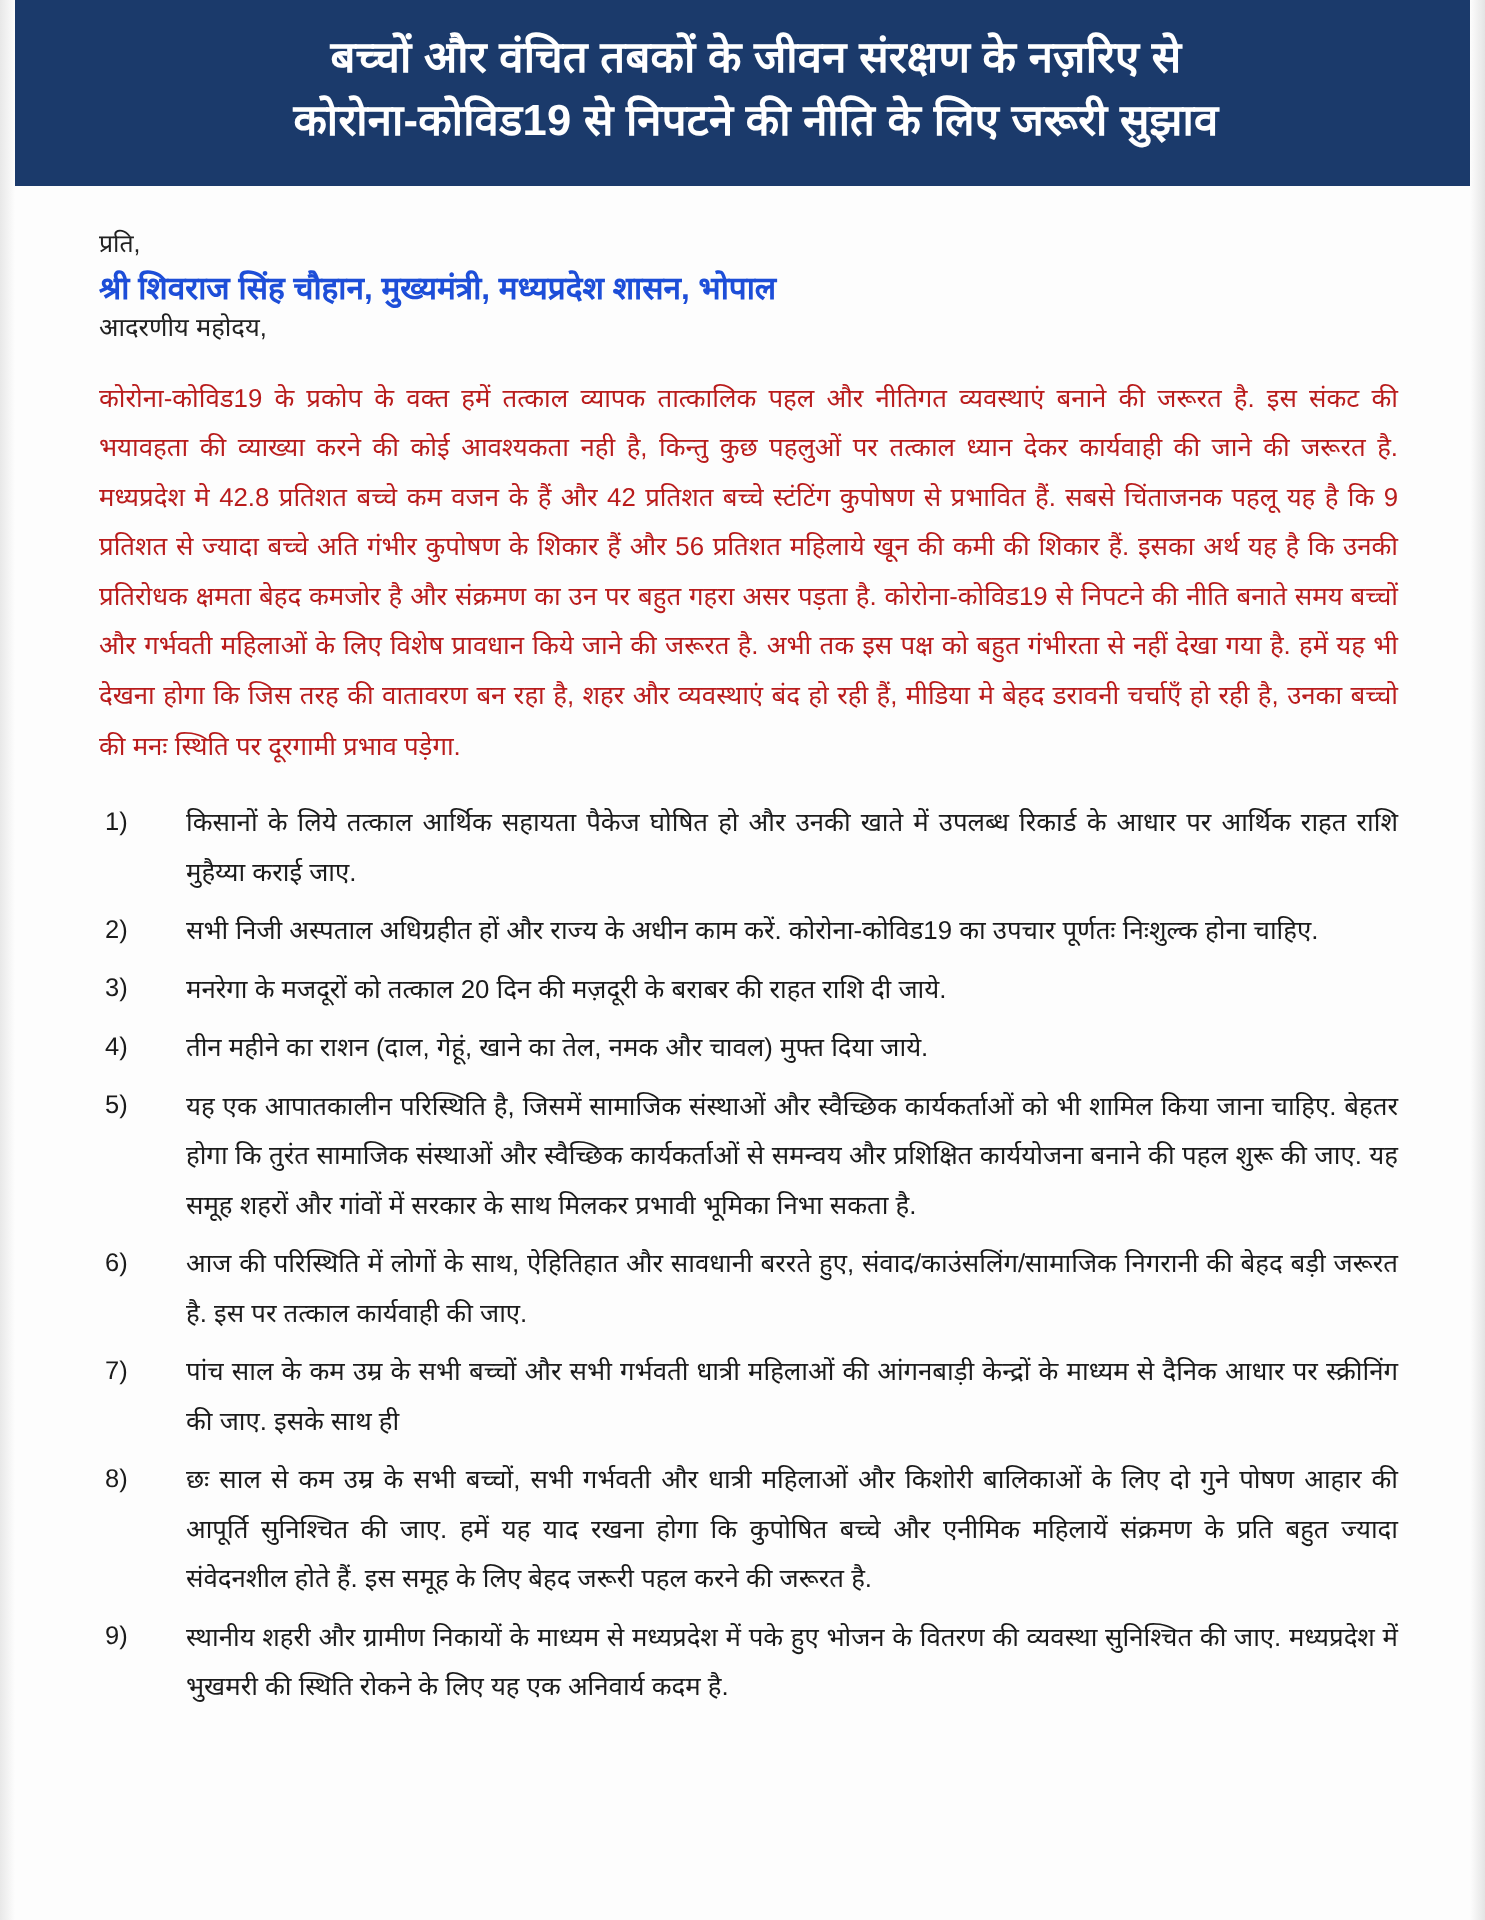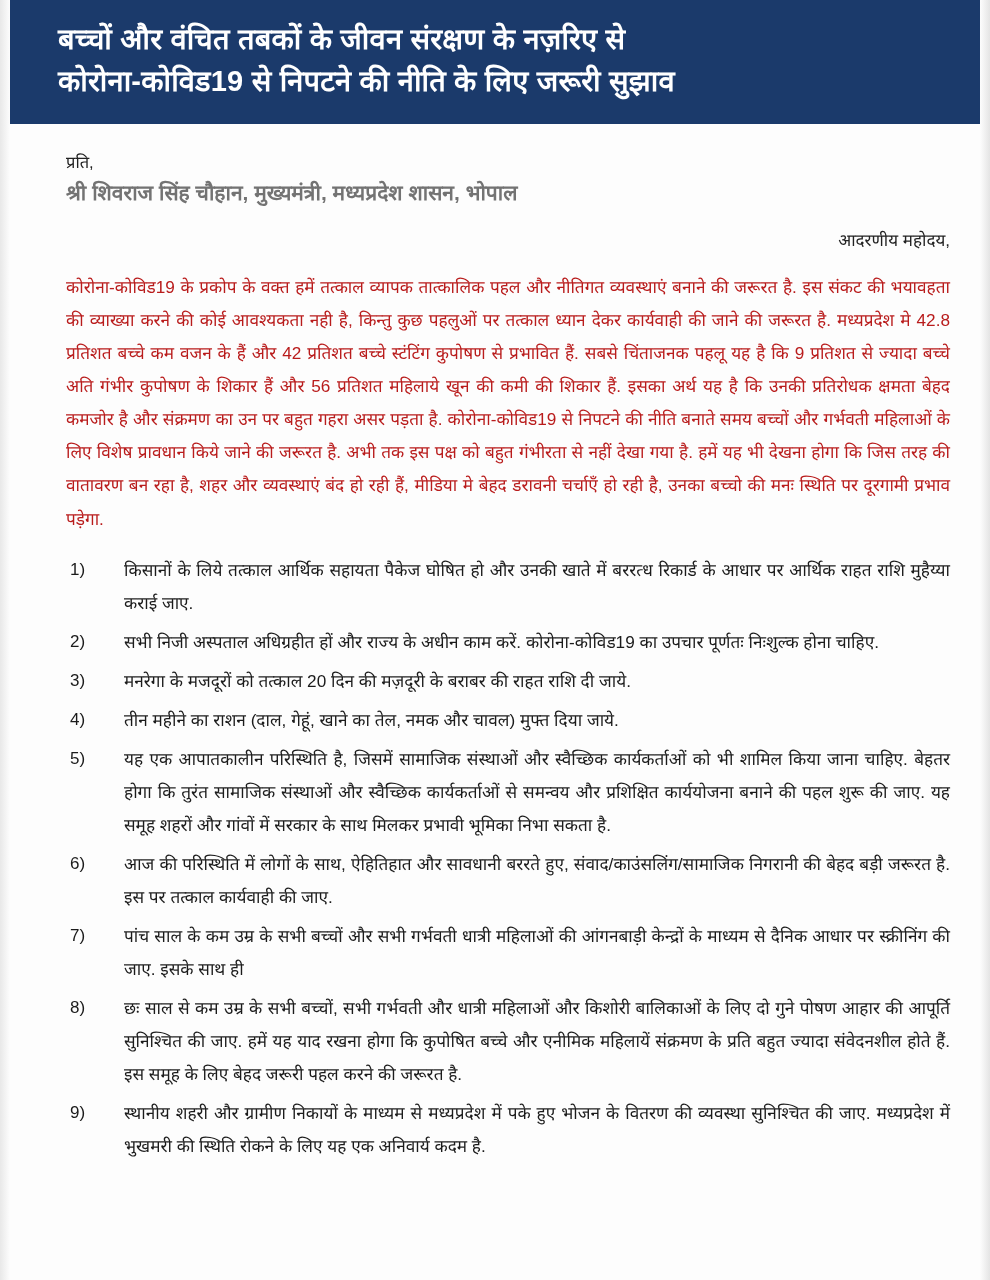--- a/index.html
+++ b/index.html
@@ -19,49 +19,48 @@
     position: relative;
     background: #fdfdfd;
     box-sizing: border-box;
     padding-bottom: 30px;
   }
   
   .banner {
     background: #1b3a6b;
     color: #ffffff;
     padding: 18px 40px 22px 58px;
+    text-align: center;
   }
   .banner .line {
     font-size: 29px;
     font-weight: bold;
     line-height: 1.45;
     letter-spacing: 0.2px;
     white-space: nowrap;
   }
   
   .content {
-    padding: 26px 40px 10px 66px;
+    padding: 26px 58px 10px 66px;
   }
   .to-label {
     font-size: 16.5px;
     color: #222;
     margin-bottom: 6px;
   }
   .addressee {
     font-size: 21px;
     font-weight: bold;
-    color: #737373;
-    margin-bottom: 22px;
+    color: #1d4ed8;
     line-height: 1.3;
   }
   .salutation {
     font-size: 17px;
     color: #222;
     margin-bottom: 20px;
-    text-align: right;
   }
   .para {
     font-size: 17.2px;
     line-height: 1.92;
     text-align: justify;
     color: #b91c1c;
     margin-bottom: 18px;
   }
   
   ol.demands {
@@ -114,21 +113,21 @@
   <div class="content">
     <div class="to-label">प्रति,</div>
     <div class="addressee">श्री शिवराज सिंह चौहान, मुख्यमंत्री, मध्यप्रदेश शासन, भोपाल</div>
     <div class="salutation">आदरणीय महोदय,</div>
 
     <div class="para">कोरोना-कोविड19 के प्रकोप के वक्त हमें तत्काल व्यापक तात्कालिक पहल और नीतिगत व्यवस्थाएं बनाने की जरूरत है. इस संकट की भयावहता की व्याख्या करने की कोई आवश्यकता नही है, किन्तु कुछ पहलुओं पर तत्काल ध्यान देकर कार्यवाही की जाने की जरूरत है. मध्यप्रदेश मे 42.8 प्रतिशत बच्चे कम वजन के हैं और 42 प्रतिशत बच्चे स्टंटिंग कुपोषण से प्रभावित हैं. सबसे चिंताजनक पहलू यह है कि 9 प्रतिशत से ज्यादा बच्चे अति गंभीर कुपोषण के शिकार हैं और 56 प्रतिशत महिलाये खून की कमी की शिकार हैं. इसका अर्थ यह है कि उनकी प्रतिरोधक क्षमता बेहद कमजोर है और संक्रमण का उन पर बहुत गहरा असर पड़ता है. कोरोना-कोविड19 से निपटने की नीति बनाते समय बच्चों और गर्भवती महिलाओं के लिए विशेष प्रावधान किये जाने की जरूरत है. अभी तक इस पक्ष को बहुत गंभीरता से नहीं देखा गया है. हमें यह भी देखना होगा कि जिस तरह की वातावरण बन रहा है, शहर और व्यवस्थाएं बंद हो रही हैं, मीडिया मे बेहद डरावनी चर्चाएँ हो रही है, उनका बच्चो की मनः स्थिति पर दूरगामी प्रभाव पड़ेगा.</div>
 
     <ol class="demands">
       <li>
         <div class="num">1)</div>
-        <div class="item-text">किसानों के लिये तत्काल आर्थिक सहायता पैकेज घोषित हो और उनकी खाते में बररत्ध रिकार्ड के आधार पर आर्थिक राहत राशि मुहैय्या कराई जाए.</div>
+        <div class="item-text">किसानों के लिये तत्काल आर्थिक सहायता पैकेज घोषित हो और उनकी खाते में उपलब्ध रिकार्ड के आधार पर आर्थिक राहत राशि मुहैय्या कराई जाए.</div>
       </li>
       <li>
         <div class="num">2)</div>
         <div class="item-text">सभी निजी अस्पताल अधिग्रहीत हों और राज्य के अधीन काम करें. कोरोना-कोविड19 का उपचार पूर्णतः निःशुल्क होना चाहिए.</div>
       </li>
       <li>
         <div class="num">3)</div>
         <div class="item-text">मनरेगा के मजदूरों को तत्काल 20 दिन की मज़दूरी के बराबर की राहत राशि दी जाये.</div>
       </li>
       <li>

